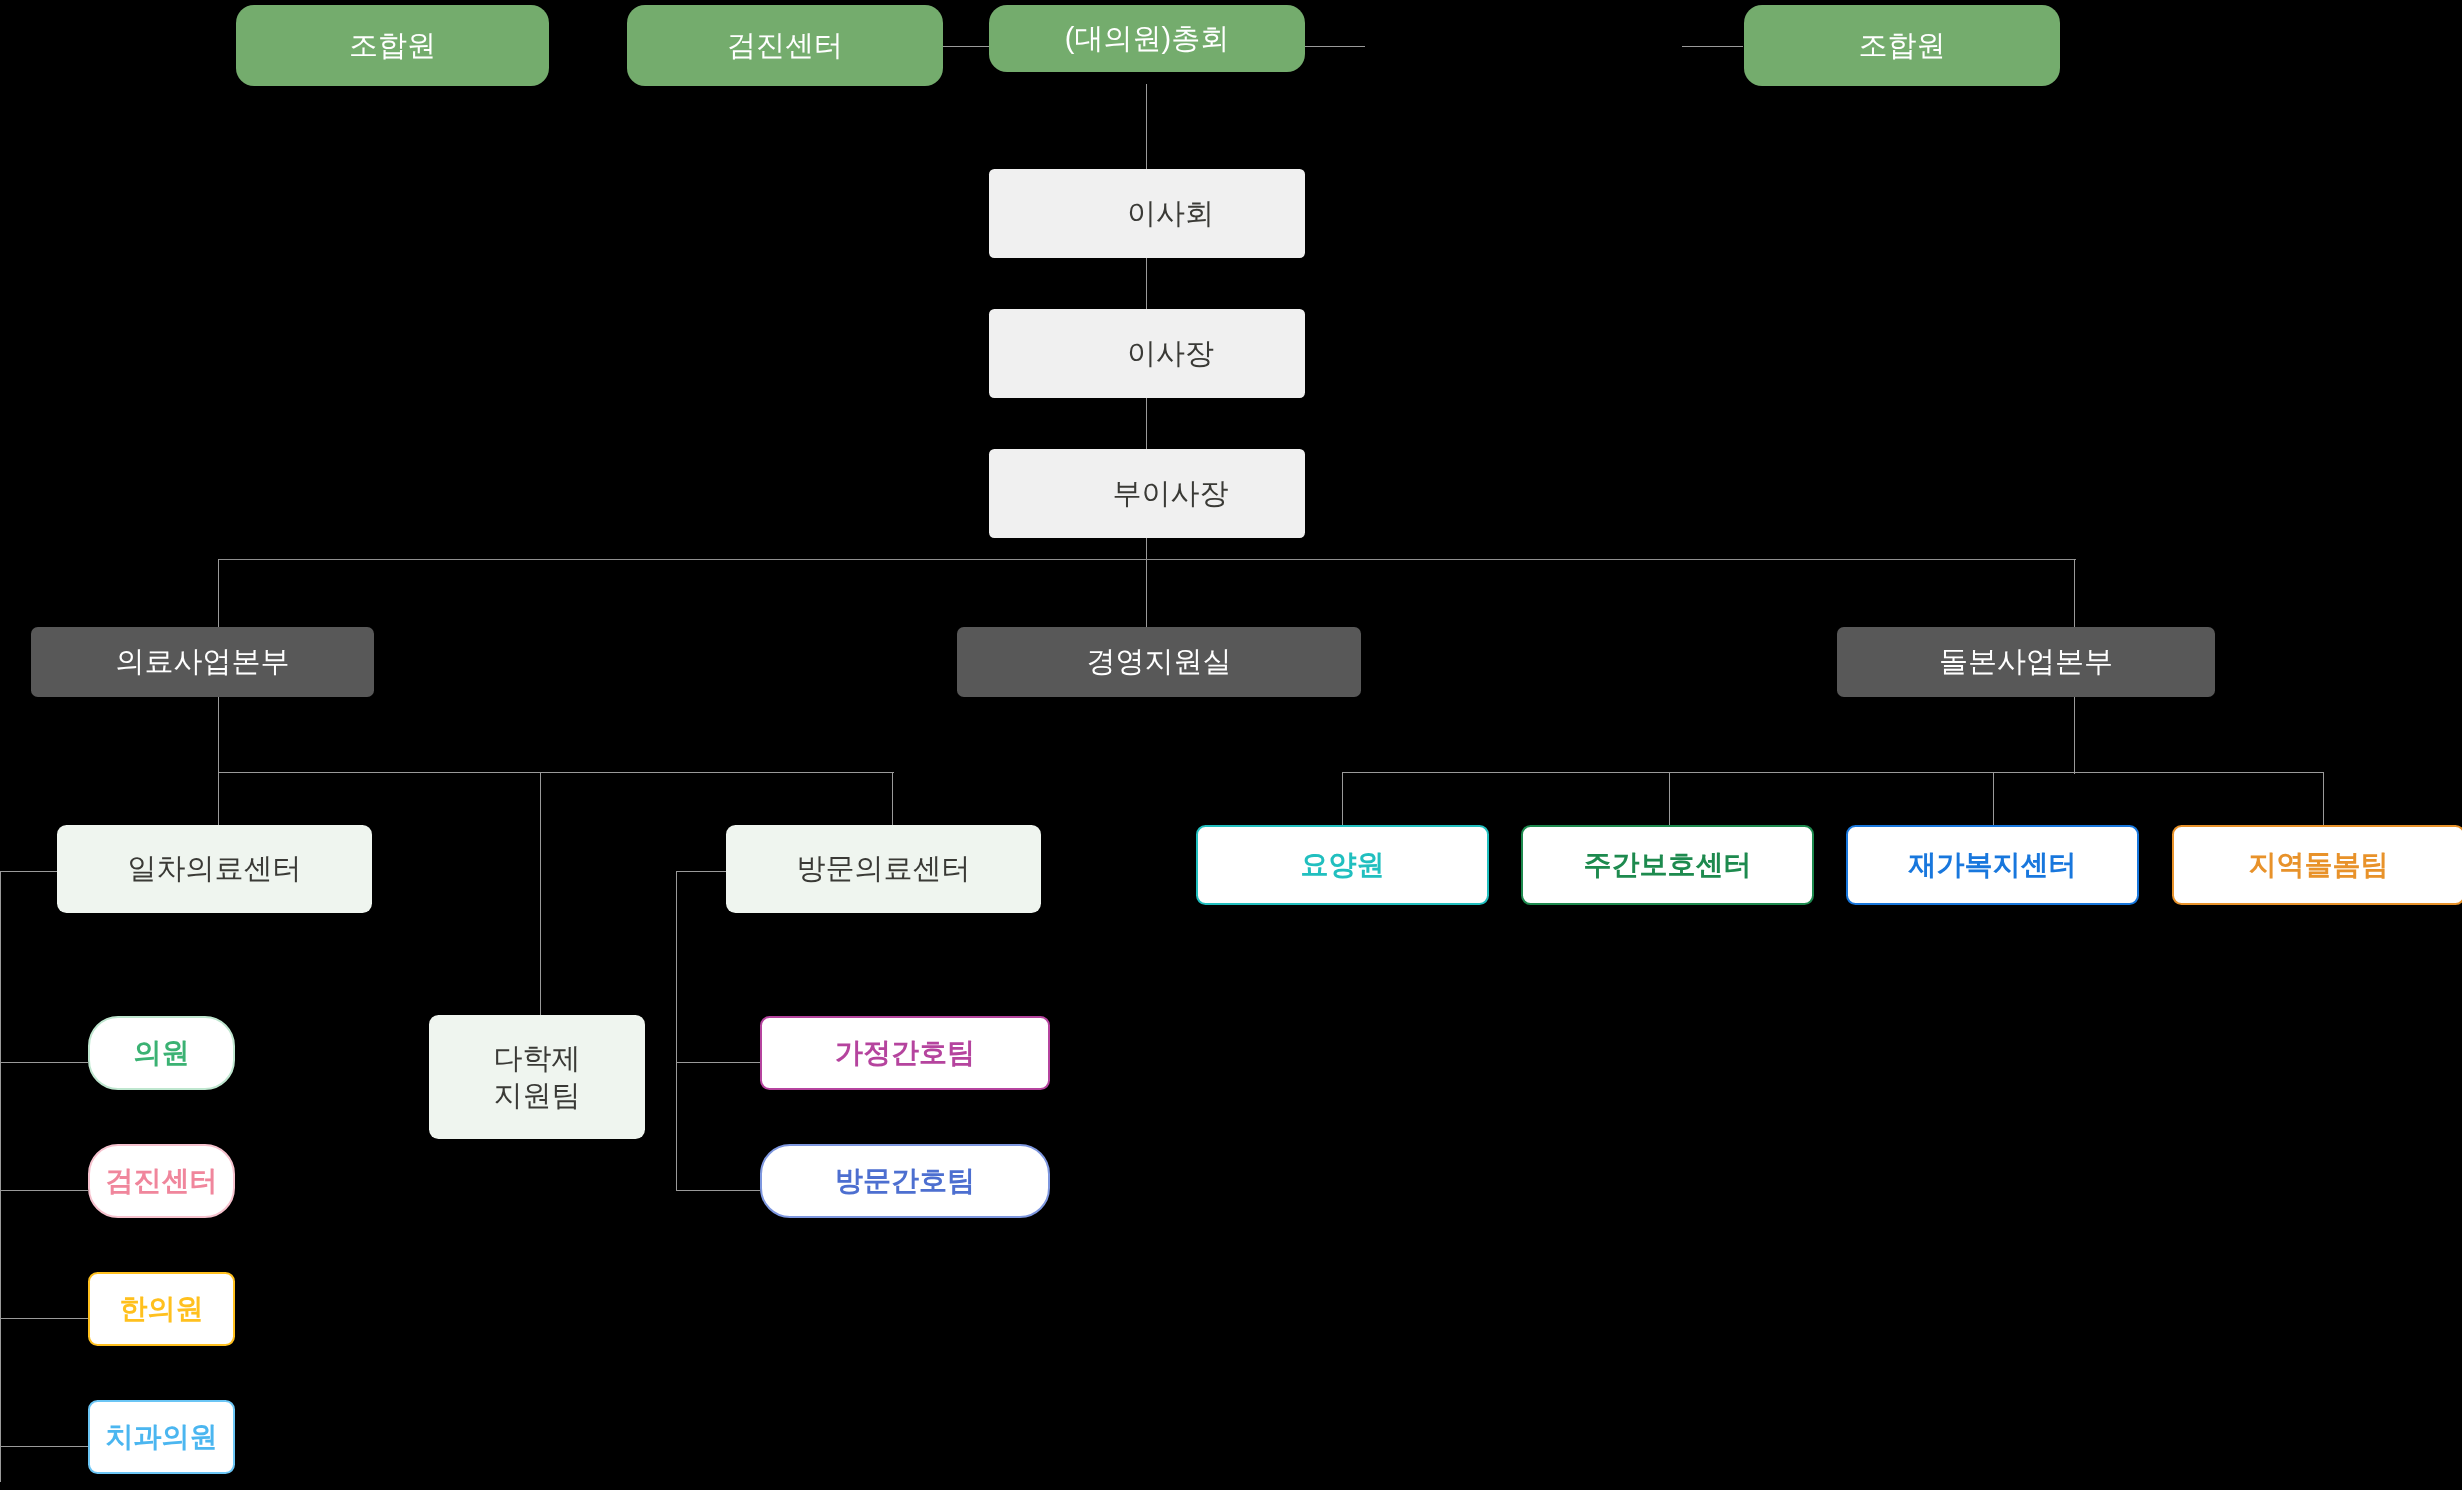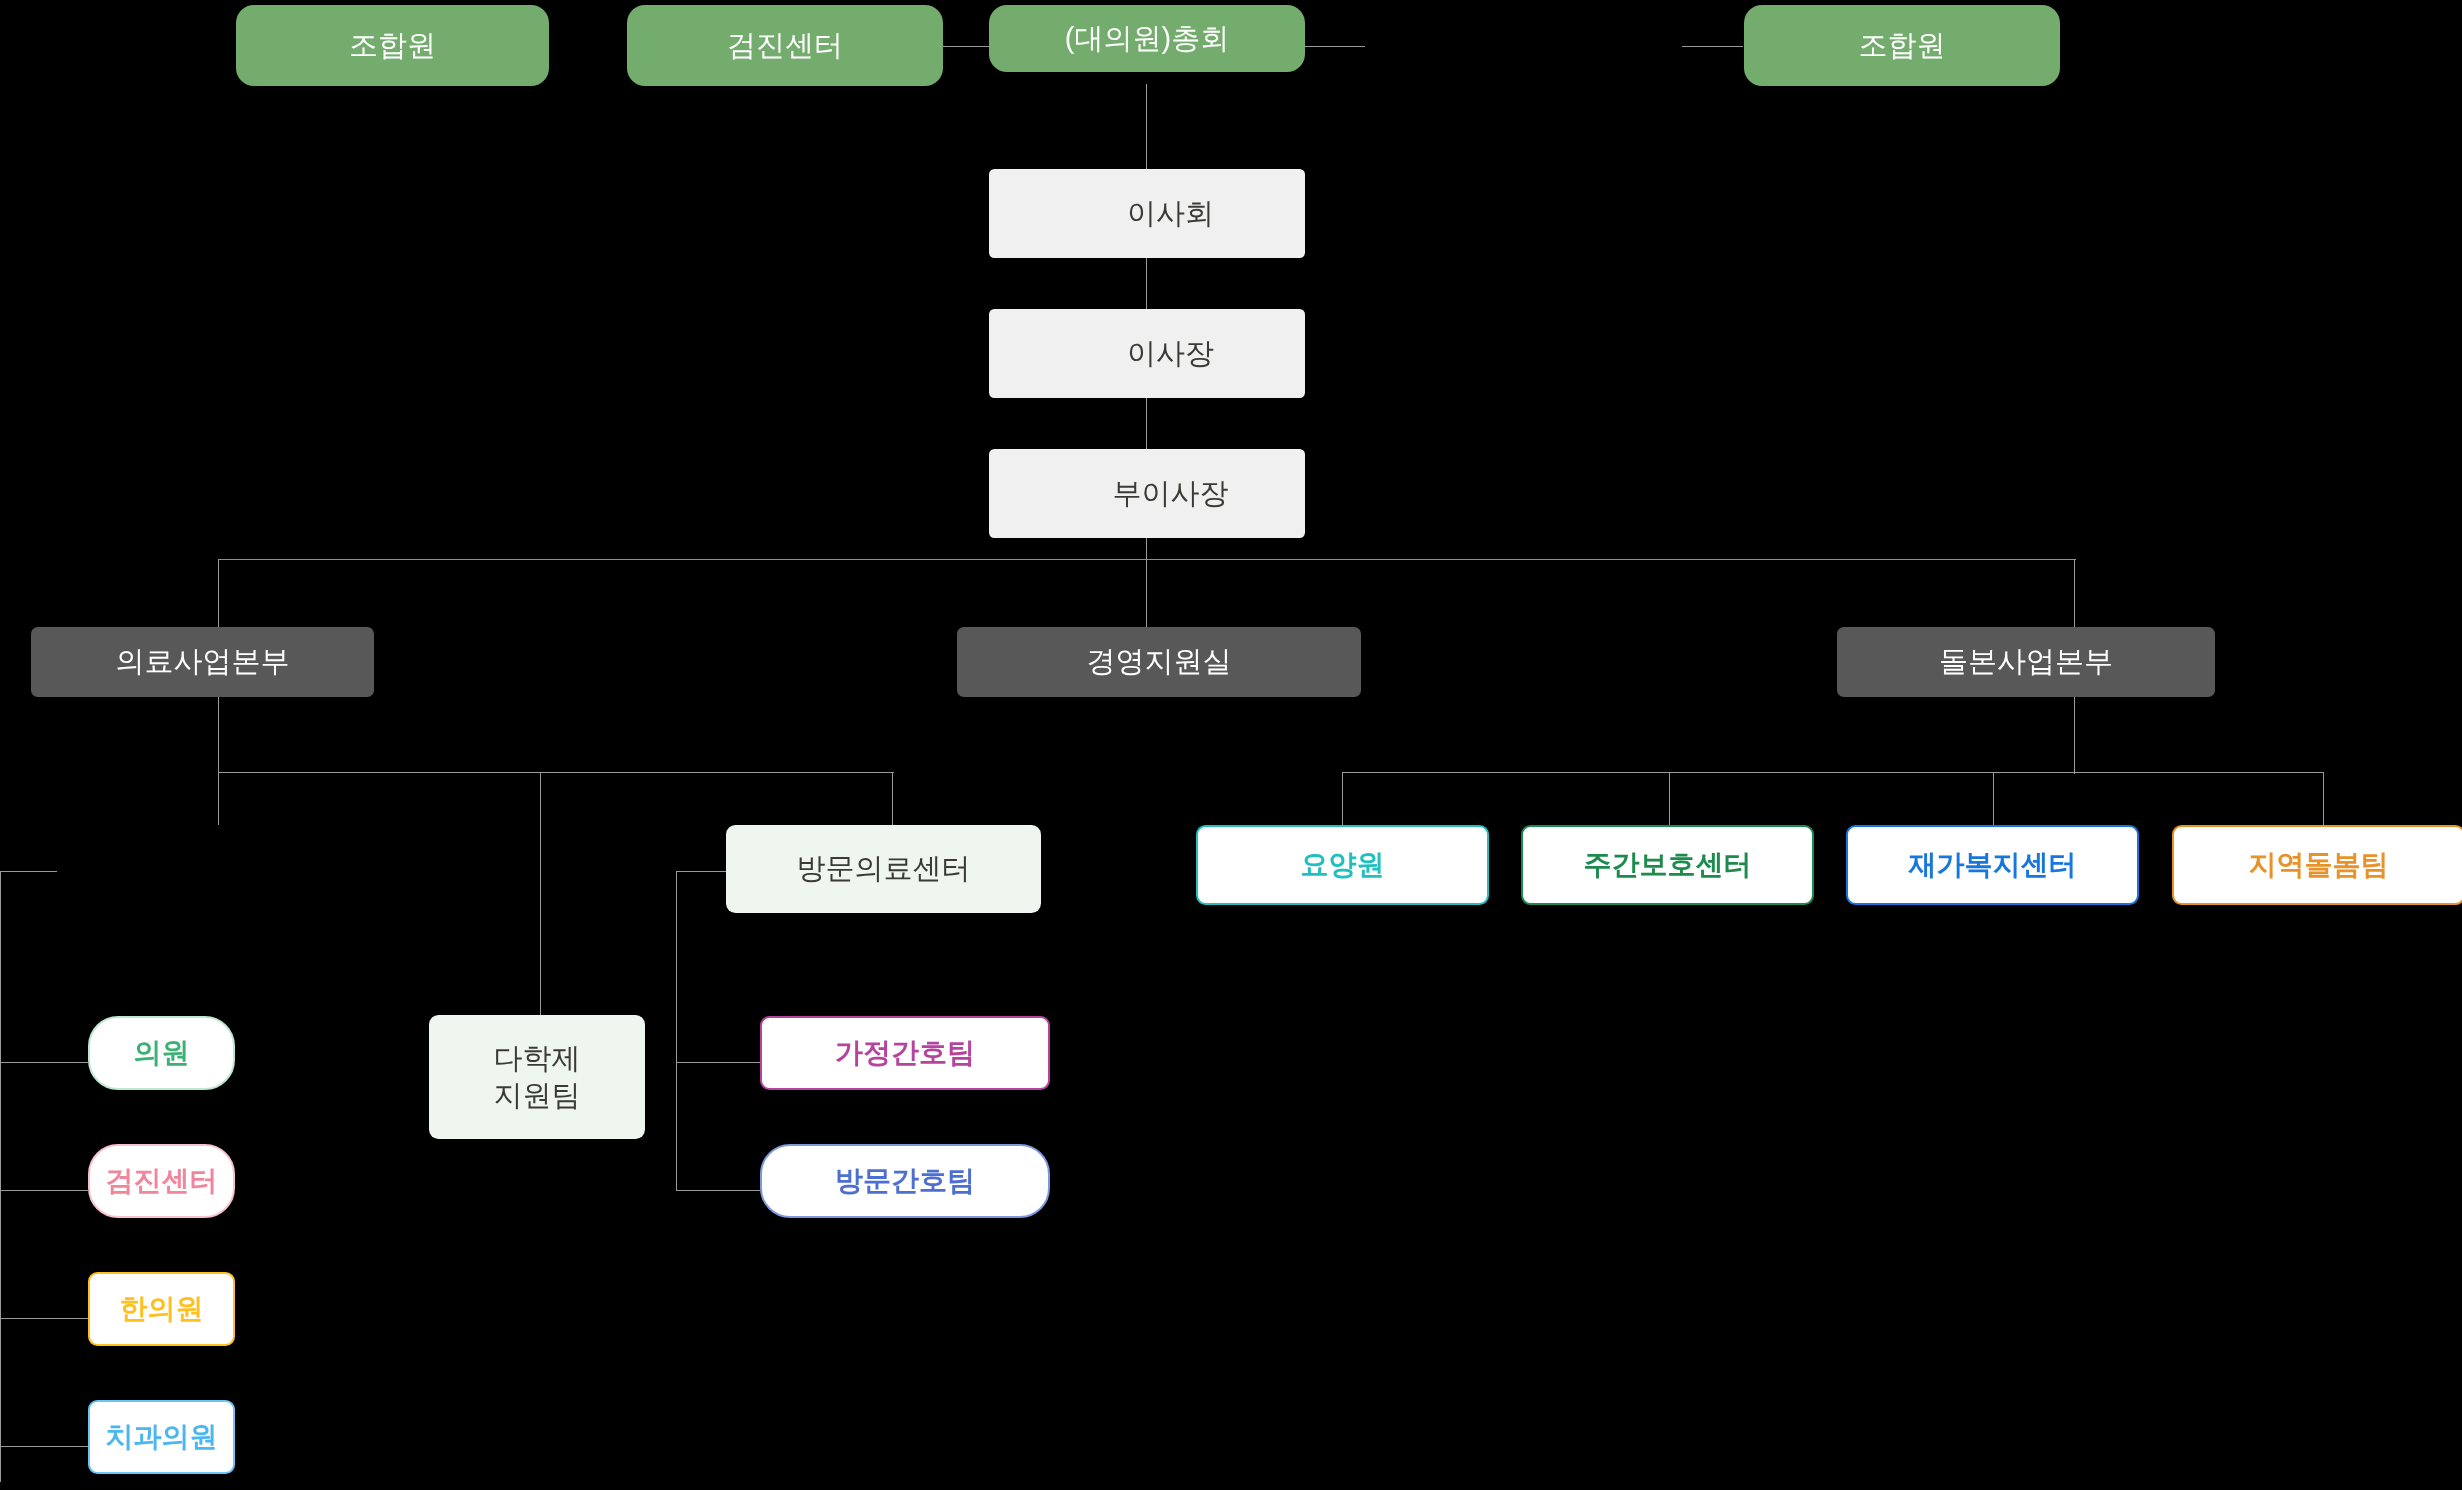--- a/index.html
+++ b/index.html
@@ -136,20 +136,21 @@
   <div class="node n-plain" style="left:989px; top:309px; width:316px; height:89px;">이사장</div>
 
   <div class="node n-plain" style="left:989px; top:449px; width:316px; height:89px;">부이사장</div>
 
   <div class="node n-dark" style="left:31px; top:627px; width:343px; height:70px;">의료사업본부</div>
 
   <div class="node n-dark" style="left:957px; top:627px; width:404px; height:70px;">경영지원실</div>
 
   <div class="node n-dark" style="left:1837px; top:627px; width:378px; height:70px;">돌본사업본부</div>
 
+  <div class="node n-soft" style="left:57px; top:825px; width:315px; height:88px;">일차의료센터</div>
 
   <div class="node n-soft" style="left:429px; top:1015px; width:216px; height:124px;">다학제
 지원팀</div>
 
   <div class="node n-soft" style="left:726px; top:825px; width:315px; height:88px;">방문의료센터</div>
 
   <div class="node n-out thin" style="left:88px; top:1016px; width:147px; height:74px; color:#3BB273; border-color:#BFE6CF;">의원</div>
 
   <div class="node n-out thin" style="left:88px; top:1144px; width:147px; height:74px; color:#F0869C; border-color:#F6C2CE;">검진센터</div>
 

